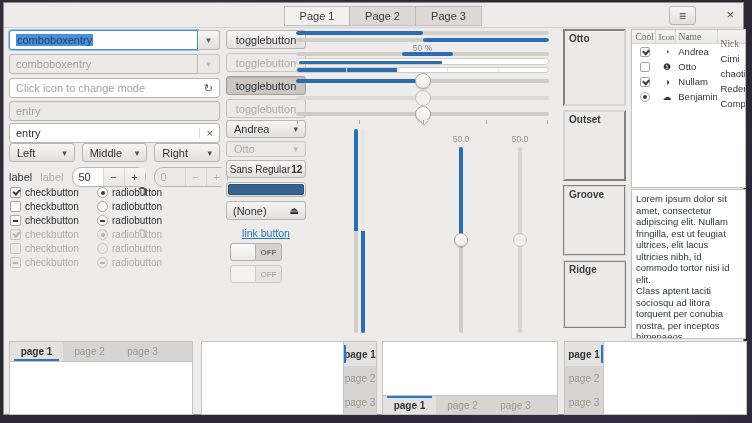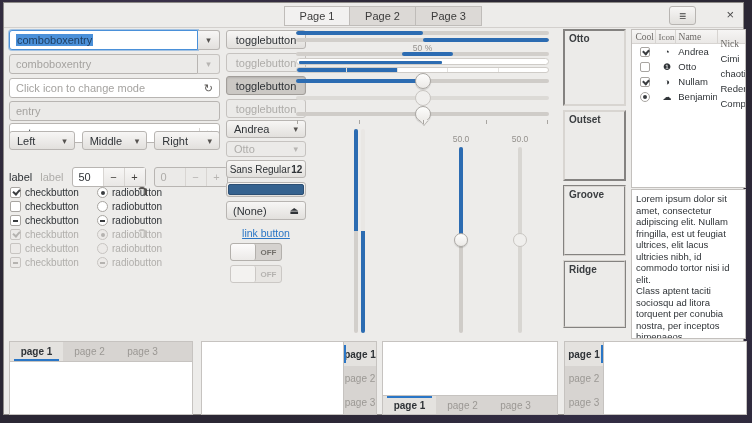--- a/index.html
+++ b/index.html
@@ -31,21 +31,21 @@
   .row-abs { position:absolute; left:0; width:211px; display:flex; }
   .comboentry { display:flex; width:100%; }
   .comboentry .entry { border-top-right-radius:0; border-bottom-right-radius:0; flex:1; }
   .comboentry .drop { width:22px; border-top-left-radius:0; border-bottom-left-radius:0; border-left:none; }
   .entry.focused { border-color:#4a90d9; box-shadow:0 0 0 1px rgba(74,144,217,.45); }
   .selection { background:#4a90d9; color:#1d3c5e; padding:0 1px; }
   .entry .tail-icon { margin-left:auto; color:#55524f; font-size:11px; }
   .entry .clear-seg { margin-left:auto; border-left:1px solid #d8d5d2; align-self:stretch; display:flex; align-items:center; padding-left:7px; color:#55524f; }
   input.entry::placeholder { color:#a5a3a0; }
 
-  .spin { display:flex; background:#fff; border:1px solid #b8b5b2; border-radius:3px; height:20px; align-items:stretch; }
+  .spin { display:flex; background:#fff; border:1px solid #b8b5b2; border-radius:9px; height:20px; align-items:stretch; }
   .spin .spin-val { width:30px; display:flex; align-items:center; padding-left:6px; }
   .spin .spin-btn { width:21px; display:flex; align-items:center; justify-content:center; border-left:1px solid #d8d5d2; color:#44413e; background:linear-gradient(#f7f6f5,#e9e7e5); }
   .spin.disabled { background:#ebeae8; color:#aeaca9; }
   .spin.disabled .spin-btn { color:#b7b5b2; background:#ebeae8; }
 
   .crow { position:absolute; left:0; height:13px; width:211px; }
   .citem { position:absolute; display:flex; align-items:center; gap:4px; font-size:10px; color:#2f3337; }
   .crow.dis .citem { color:#b0aeab; }
   .cbox { width:11px; height:11px; background:#fff; border:1px solid #a8a5a1; border-radius:2px; position:relative; display:inline-block; }
   .rbox { width:11px; height:11px; background:#fff; border:1px solid #a8a5a1; border-radius:50%; position:relative; display:inline-block; }
@@ -200,21 +200,21 @@
       <div class="entry disabled">
           <span>entry</span>
         </div>
     </div>
     <div class="row-abs" style="top:120px;">
       <div class="entry">
         <span>entry</span>
         <span class="clear-seg">×</span>
       </div>
     </div>
-    <div class="row-abs" style="top:128px; gap:7px;">
+    <div class="row-abs" style="top:140px; gap:7px;">
       <div class="btn combo" style="flex:1;height:19px;">
           <span>Left</span>
           <span class="arrow">▾</span>
         </div>
       <div class="btn combo" style="flex:1;height:19px;">
           <span>Middle</span>
           <span class="arrow">▾</span>
         </div>
       <div class="btn combo" style="flex:1;height:19px;">
           <span>Right</span>

